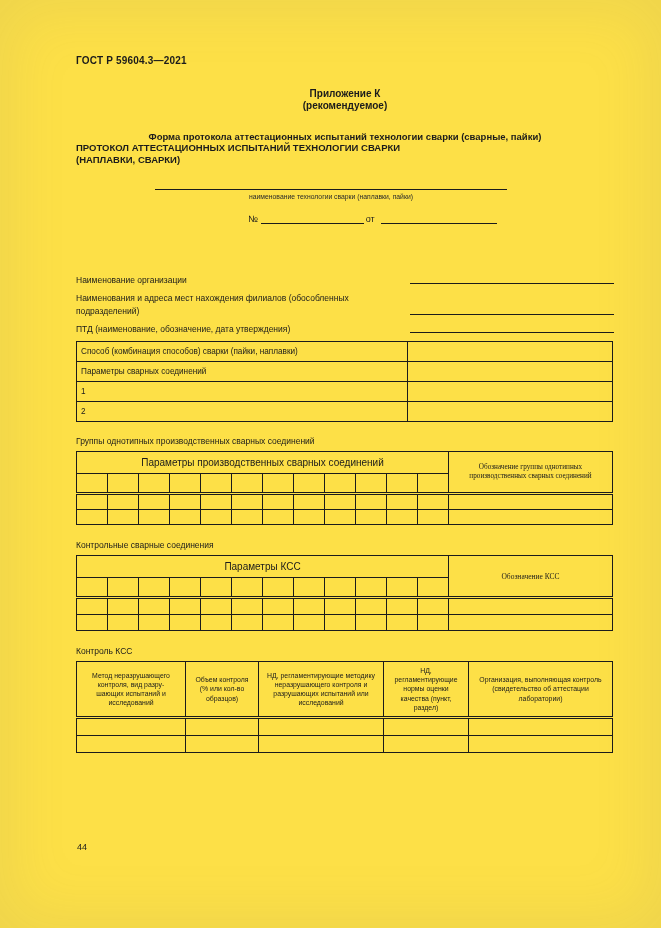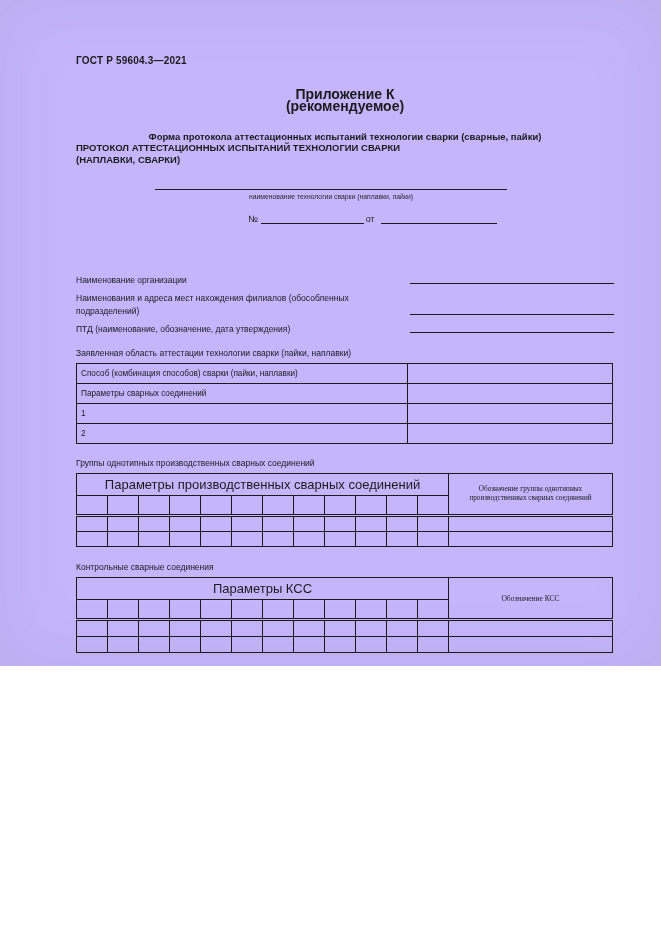--- a/index.html
+++ b/index.html
@@ -1,27 +1,27 @@
 <!DOCTYPE html>
 <html lang="ru"><head>
 <meta charset="utf-8">
 <style>
   html,body{margin:0;padding:0;background:#ffffff;}
   .page{
     position:relative;
-    width:661px;height:666px;
-    background:#c4b5fd;
+    width:661px;height:928px;
+    background:#fde047;
     box-shadow:inset 0 0 55px 14px rgba(120,120,120,0.10);
     font-family:"Liberation Sans","DejaVu Sans",sans-serif;
     color:#1b1b1b;
     overflow:hidden;
   }
   .content{position:absolute;left:76px;top:0;width:538px;}
   .gost-ref{padding-top:55px;font-size:10px;font-weight:bold;letter-spacing:.2px;}
-  .annex{margin-top:22px;text-align:center;font-size:14px;font-weight:bold;line-height:12px;}
+  .annex{margin-top:22px;text-align:center;font-size:10px;font-weight:bold;line-height:12px;}
   .form-title{margin-top:19px;text-align:center;font-size:9.5px;font-weight:bold;}
   .protocol-title{text-align:left;font-size:9.5px;line-height:11.5px;font-weight:bold;}
   .name-line-wrap{margin-top:23px;margin-left:79px;width:352px;text-align:center;}
   .name-rule{border-bottom:1px solid #1b1b1b;height:1px;}
   .name-caption{margin-top:3px;font-size:6.8px;color:#2a2a2a;}
   .number-line{margin-top:13px;margin-left:172px;font-size:9px;display:flex;align-items:flex-end;}
   .number-line .lbl{margin-right:3px;}
   .u-line{display:inline-block;border-bottom:1px solid #1b1b1b;height:10px;}
   .u1{width:103px;margin-right:2px;}
   .u2{width:116px;margin-left:3px;}
@@ -29,21 +29,21 @@
   .field-row{display:flex;justify-content:space-between;align-items:flex-end;margin-bottom:5px;}
   .field-label{width:322px;font-size:8.5px;line-height:13px;}
   .field-line{width:204px;border-bottom:1px solid #1b1b1b;height:1px;margin-bottom:3px;}
   .section-label{font-size:8.5px;margin-top:12px;}
   table{border-collapse:collapse;table-layout:fixed;width:536px;}
   td{border:1px solid #1b1b1b;padding:0;vertical-align:middle;overflow:hidden;}
   .t1{margin-top:5px;padding-left:48px;}
   .t1 td{height:19px;font-size:8.2px;padding-left:4px;}
   .t1 td.v{padding-left:4px;}
   .tbl{margin-top:5px;}
-  .ph{height:21px;text-align:center;font-size:13px;}
+  .ph{height:21px;text-align:center;font-size:10px;}
   .dh{text-align:center;font-size:7.2px;line-height:9px;padding:2px 8px;font-family:Liberation Serif, serif;}
   .dh3{font-size:7.5px;}
   .sub td{height:18px;}
   .dr td{height:14px;}
   .dr3 td{height:15px;}
   .dbl td{border-top:3px double #1b1b1b;}
   .t4{margin-top:5px;}
   .t4 .hc{font-size:6.9px;line-height:9.2px;text-align:center;padding:4px 5px;vertical-align:middle;}
   .t4 .dc4{height:16px;}
   .page-num{position:absolute;left:77px;top:842px;font-size:9px;}
@@ -89,21 +89,20 @@
       <div class="field-row">
         <div class="field-label">Наименования и адреса мест нахождения филиалов (обособленных подразделений)</div>
         <div class="field-line"></div>
       </div>
       <div class="field-row">
         <div class="field-label">ПТД (наименование, обозначение, дата утверждения)</div>
         <div class="field-line"></div>
       </div>
     </div>
 
-    <div class="section-label">Заявленная область аттестации технологии сварки (пайки, наплавки)</div>
 
     <table class="t1">
       <colgroup>
           <col style="width:331px">
           <col style="width:205px">
         </colgroup>
       <tbody>
           <tr>
         <td>Способ (комбинация способов) сварки (пайки, наплавки)</td>
         <td class="v"></td>

